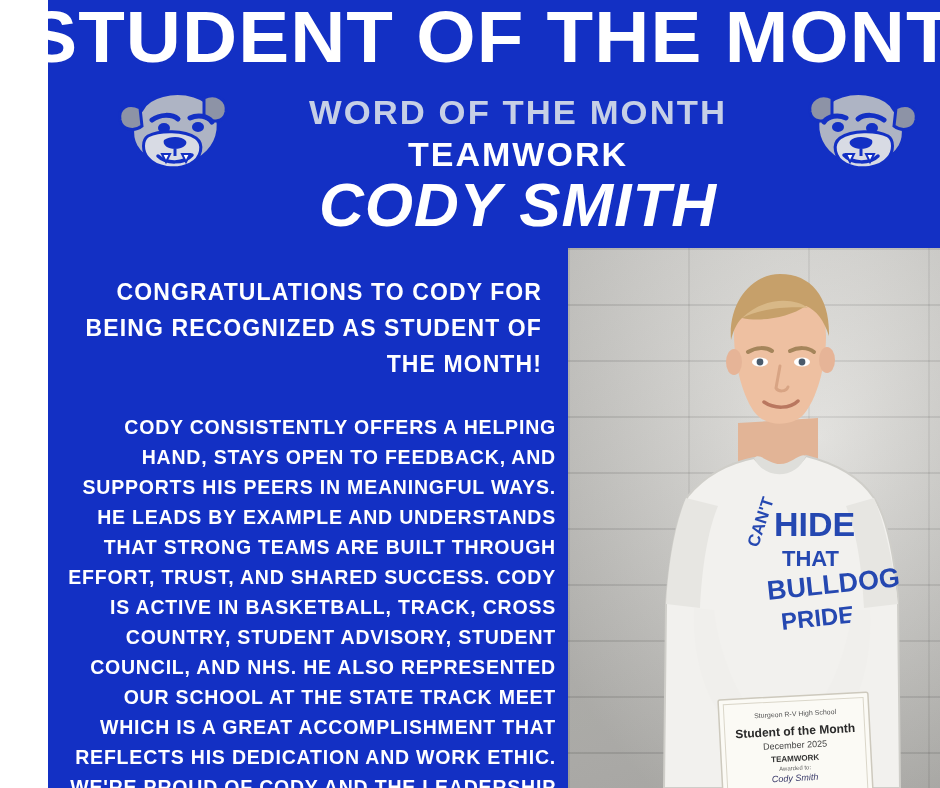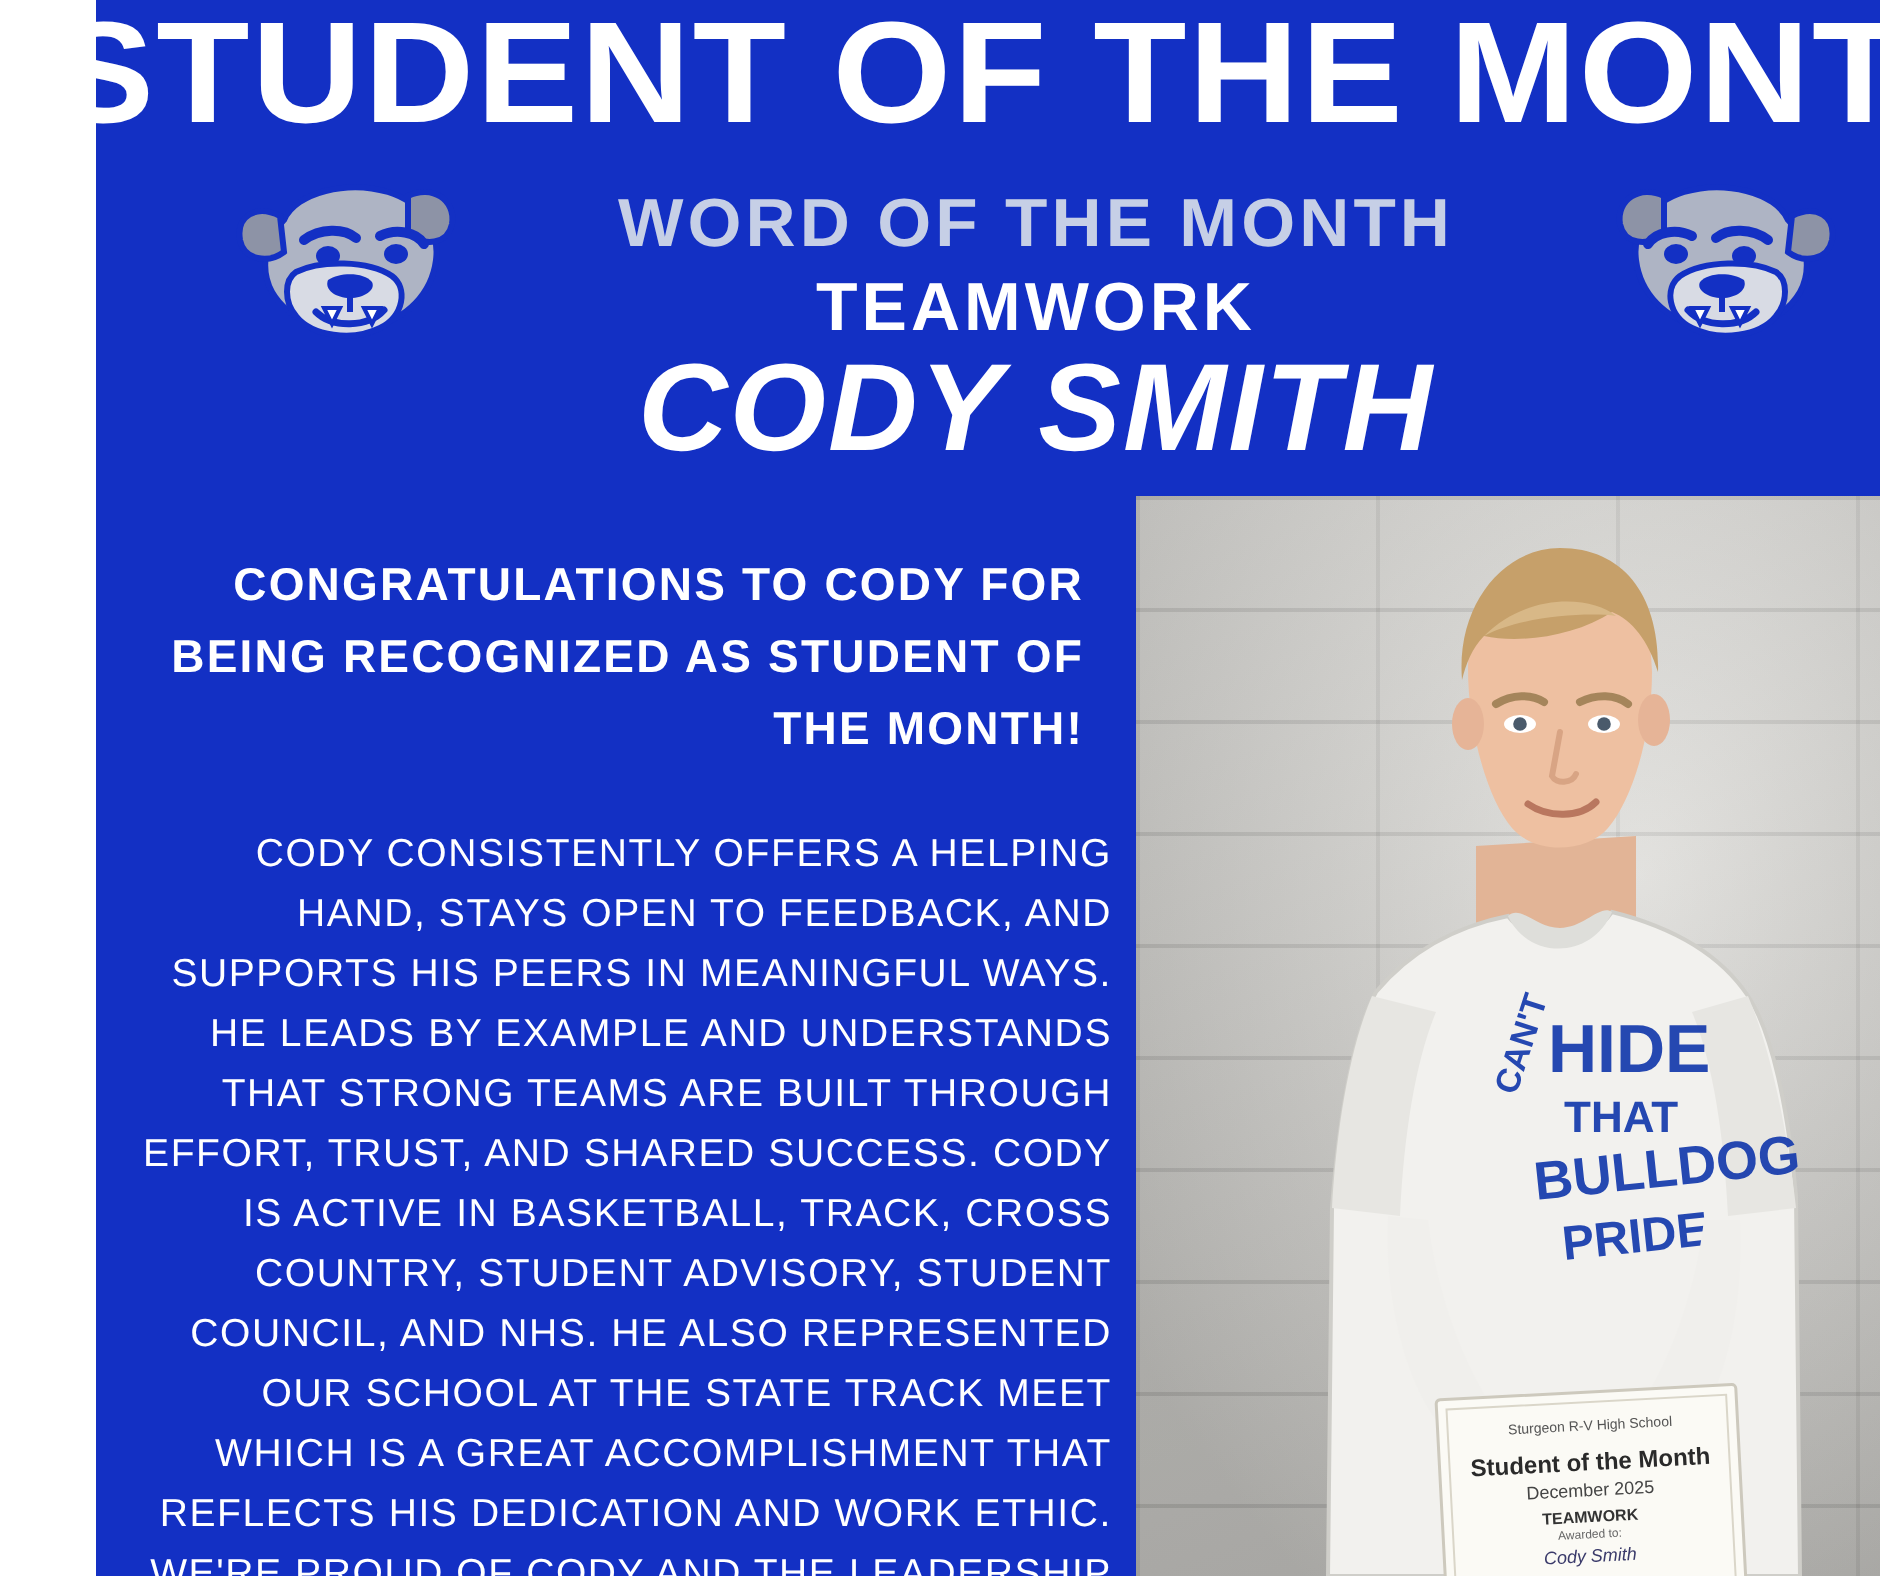--- a/index.html
+++ b/index.html
@@ -117,21 +117,21 @@
     font-size: 23px;
     letter-spacing: 1.1px;
     line-height: 36px;
     margin: 0 14px 0 14px;
   }
   .body-paragraphs {
     margin-top: 30px;
   }
   .body-paragraphs p {
     margin: 0;
-    font-weight: normal;
+    font-weight: bold;
     font-size: 19.5px;
     letter-spacing: 0.8px;
     line-height: 30px;
   }
 
   
   .photo {
     position: absolute;
     right: 0;
     top: 0;

